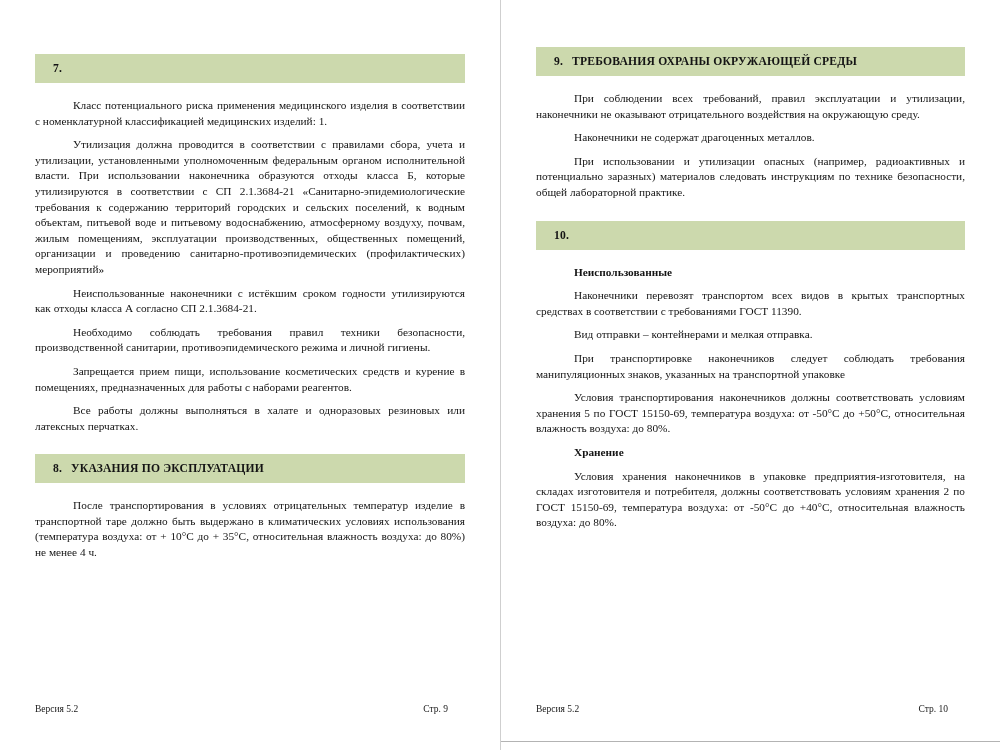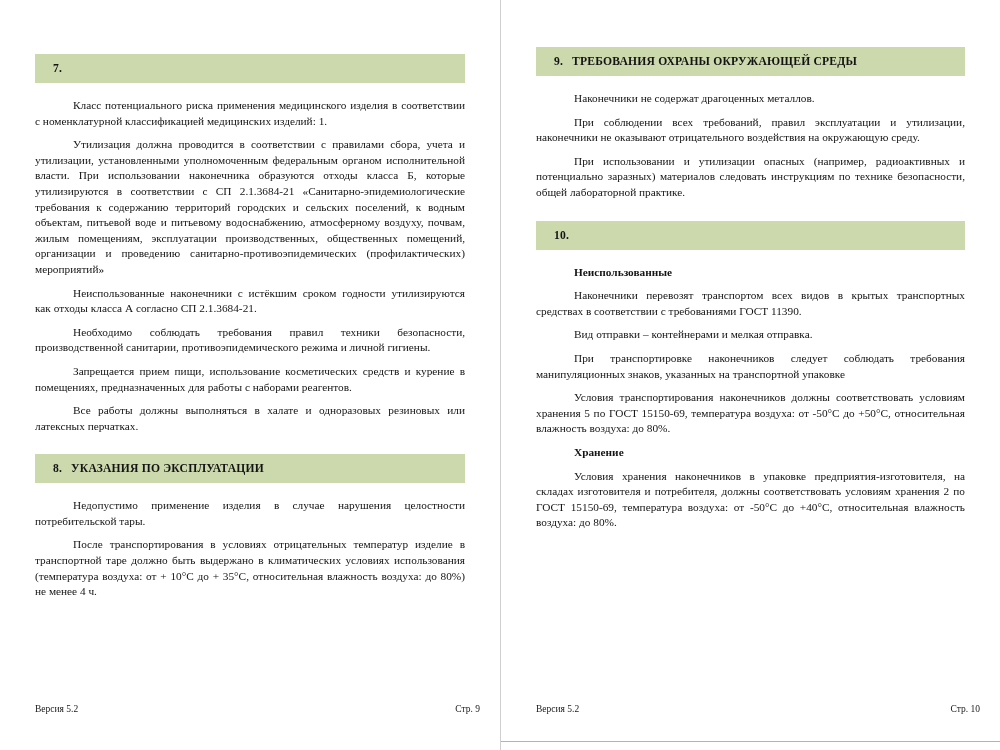--- a/index.html
+++ b/index.html
@@ -55,21 +55,21 @@
   }
   .subheading {
     font-size: 11.3px;
     line-height: 15.6px;
     font-weight: bold;
     margin: 3px 0 8px;
     text-indent: 38px;
   }
   .footer {
     position: absolute;
-    left: 35px; right: 20px; bottom: 36px;
+    left: 35px; right: 52px; bottom: 36px;
     display: flex;
     justify-content: space-between;
     font-size: 9.5px;
     color: #1a1a1a;
   }
 </style>
 </head>
 <body>
 
 <div class="spread">
@@ -86,40 +86,39 @@
       <p class="para">Неиспользованные наконечники с истёкшим сроком годности утилизируются как отходы класса А согласно СП 2.1.3684-21.</p>
       <p class="para">Необходимо соблюдать требования правил техники безопасности, производственной санитарии, противоэпидемического режима и личной гигиены.</p>
       <p class="para">Запрещается прием пищи, использование косметических средств и курение в помещениях, предназначенных для работы с наборами реагентов.</p>
       <p class="para">Все работы должны выполняться в халате и одноразовых резиновых или латексных перчатках.</p>
 
       <div class="section-header second">
         <span class="num">8.</span>
         <span class="title">УКАЗАНИЯ ПО ЭКСПЛУАТАЦИИ</span>
       </div>
 
-      <p class="para">Недопустимо применение изделия в случае нарушения целостности потребительской тары.</p>
       <p class="para">После транспортирования в условиях отрицательных температур изделие в транспортной таре должно быть выдержано в климатических условиях использования (температура воздуха: от + 10°С до + 35°С, относительная влажность воздуха: до 80%) не менее 4 ч.</p>
 
     </div>
     <div class="footer">
       <span>Версия 5.2</span>
       <span>Стр. 9</span>
     </div>
   </div>
 
   <div class="page page-right">
     <div class="content">
 
       <div class="section-header">
         <span class="num">9.</span>
         <span class="title">ТРЕБОВАНИЯ ОХРАНЫ ОКРУЖАЮЩЕЙ СРЕДЫ</span>
       </div>
 
+      <p class="para">При соблюдении всех требований, правил эксплуатации и утилизации, наконечники не оказывают отрицательного воздействия на окружающую среду.</p>
       <p class="para">Наконечники не содержат драгоценных металлов.</p>
-      <p class="para">При соблюдении всех требований, правил эксплуатации и утилизации, наконечники не оказывают отрицательного воздействия на окружающую среду.</p>
       <p class="para">При использовании и утилизации опасных (например, радиоактивных и потенциально заразных) материалов следовать инструкциям по технике безопасности, общей лабораторной практике.</p>
 
       <div class="section-header second">
         <span class="num">10.</span>
       </div>
 
       <div class="subheading">Неиспользованные</div>
 
       <p class="para">Наконечники перевозят транспортом всех видов в крытых транспортных средствах в соответствии с требованиями ГОСТ 11390.</p>
       <p class="para">Вид отправки – контейнерами и мелкая отправка.</p>

